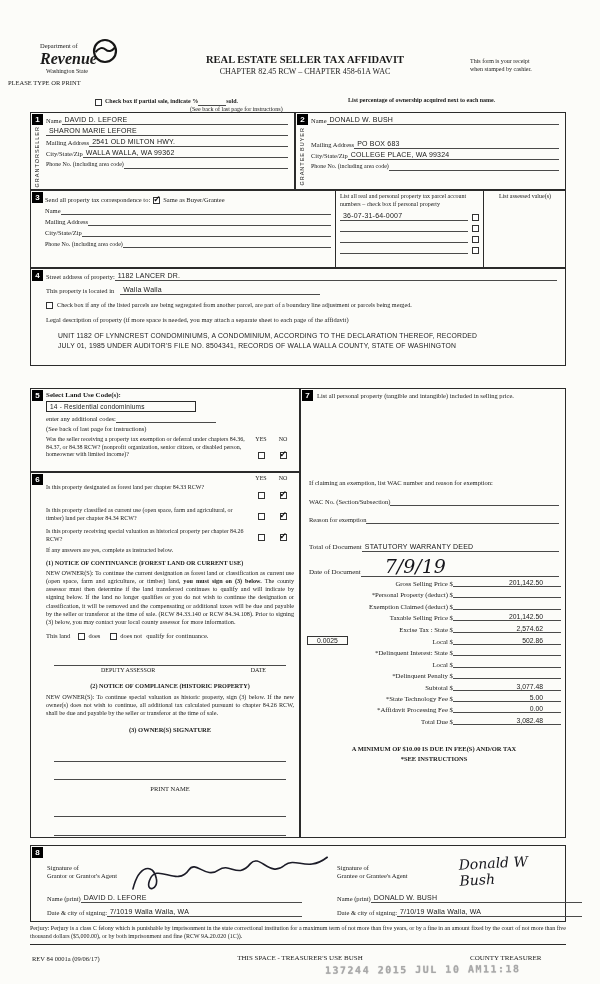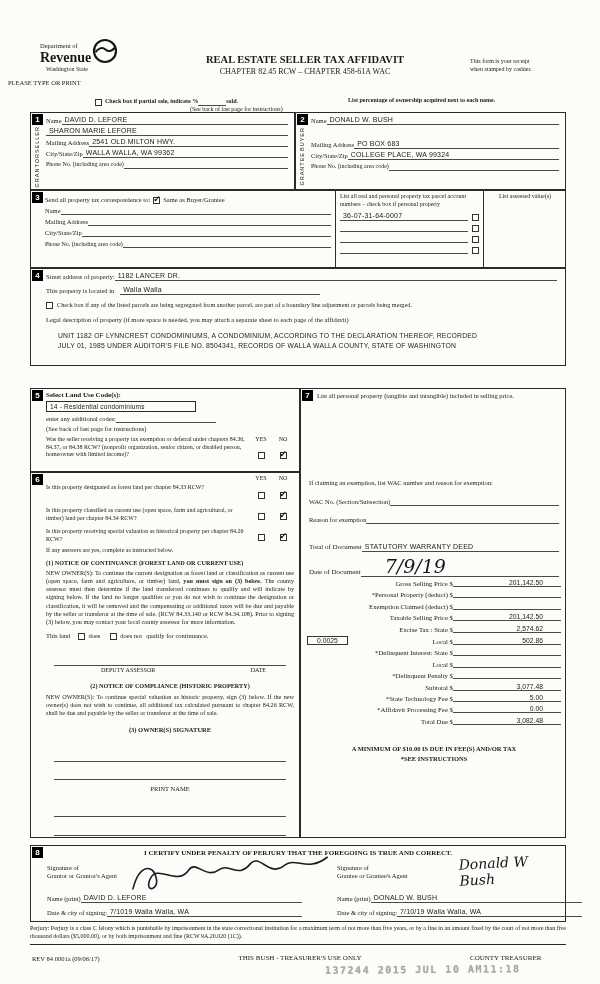--- a/index.html
+++ b/index.html
@@ -53,21 +53,21 @@
            letter-spacing:1.5px; transform:rotate(-.5deg);
            text-shadow:0 0 1px #bbb; white-space:nowrap; }
 </style>
 </head>
 <body>
 
 <div class="page">
 
   <div class="abs" style="left:40px;top:42px;width:120px;">
     <div class="s65">Department of</div>
-    <div class="b" style="font-size:14px;">Revenue</div>
+    <div class="b" style="font-size:16px;font-style:italic;">Revenue</div>
     <div class="s6" style="padding-left:6px;">Washington State</div>
   </div>
   <svg class="abs" style="left:92px;top:38px;" width="26" height="26" viewBox="0 0 26 26">
     <circle cx="13" cy="13" r="11" fill="none" stroke="#161616" stroke-width="2.2"></circle>
     <path d="M3.5 14 Q9 7.5 13.5 11.5 T23 9.5" stroke="#161616" stroke-width="2" fill="none"></path>
   </svg>
 
   <div class="abs c" style="left:140px;top:54px;width:330px;">
     <div class="b s10">REAL ESTATE SELLER TAX AFFIDAVIT</div>
     <div class="s8">CHAPTER 82.45 RCW – CHAPTER 458-61A WAC</div>
@@ -377,21 +377,20 @@
         <span class="feeval">3,082.48</span>
       </div>
     </div>
 
     <div class="abs b s65 c" style="left:8px;top:356px;width:250px;">A MINIMUM OF $10.00 IS DUE IN FEE(S) AND/OR TAX</div>
     <div class="abs b s65 c" style="left:8px;top:366px;width:250px;">*SEE INSTRUCTIONS</div>
   </div>
 
   <div class="abs box" style="left:30px;top:845px;width:536px;height:77px;">
     <div class="num">8</div>
-    <div class="b s7 c" style="margin-top:3px;">I CERTIFY UNDER PENALTY OF PERJURY THAT THE FOREGOING IS TRUE AND CORRECT.</div>
 
     <div class="abs s65" style="left:16px;top:18px;">
       <div>Signature of</div>
       <div>Grantor or Grantor's Agent</div>
     </div>
     <svg class="abs" style="left:95px;top:8px;transform:rotate(-4deg);" width="210" height="36" viewBox="0 0 210 36">
       <path d="M6 28 C 14 4, 28 4, 30 19 C 32 31, 18 33, 23 21 C 31 2, 50 30, 63 13 C 71 3, 79 24, 93 15 C 105 8, 111 26, 125 11 C 135 1, 143 27, 159 15 C 171 7, 181 24, 202 10" fill="none" stroke="#1c1c28" stroke-width="1.6" stroke-linecap="round"></path>
     </svg>
 
     <div class="abs s65" style="left:306px;top:18px;">
@@ -414,17 +413,17 @@
     </div>
     <div class="abs frow" style="left:306px;top:60px;width:245px;">
       <span class="lbl s65">Date &amp; city of signing:</span>
       <span class="fill val">7/10/19  Walla Walla, WA</span>
     </div>
   </div>
 
   <div class="abs s6" style="left:30px;top:925px;width:536px;text-align:justify;border-bottom:1px solid #2b2b2b;padding-bottom:3px;">Perjury: Perjury is a class C felony which is punishable by imprisonment in the state correctional institution for a maximum term of not more than five years, or by a fine in an amount fixed by the court of not more than five thousand dollars ($5,000.00), or by both imprisonment and fine (RCW 9A.20.020 (1C)).</div>
 
   <div class="abs s65" style="left:32px;top:955px;">REV 84 0001a (09/06/17)</div>
-  <div class="abs s7 c" style="left:150px;top:954px;width:300px;">THIS BUSH - TREASURER'S USE ONLY</div>
+  <div class="abs s7 c" style="left:150px;top:954px;width:300px;">THIS SPACE - TREASURER'S USE BUSH</div>
   <div class="abs s7" style="left:470px;top:954px;text-align:center;">COUNTY TREASURER</div>
 
   <div class="abs stamp" style="left:325px;top:964px;">137244 2015 JUL 10 AM11:18</div>
 </div>
 
 </body></html>

